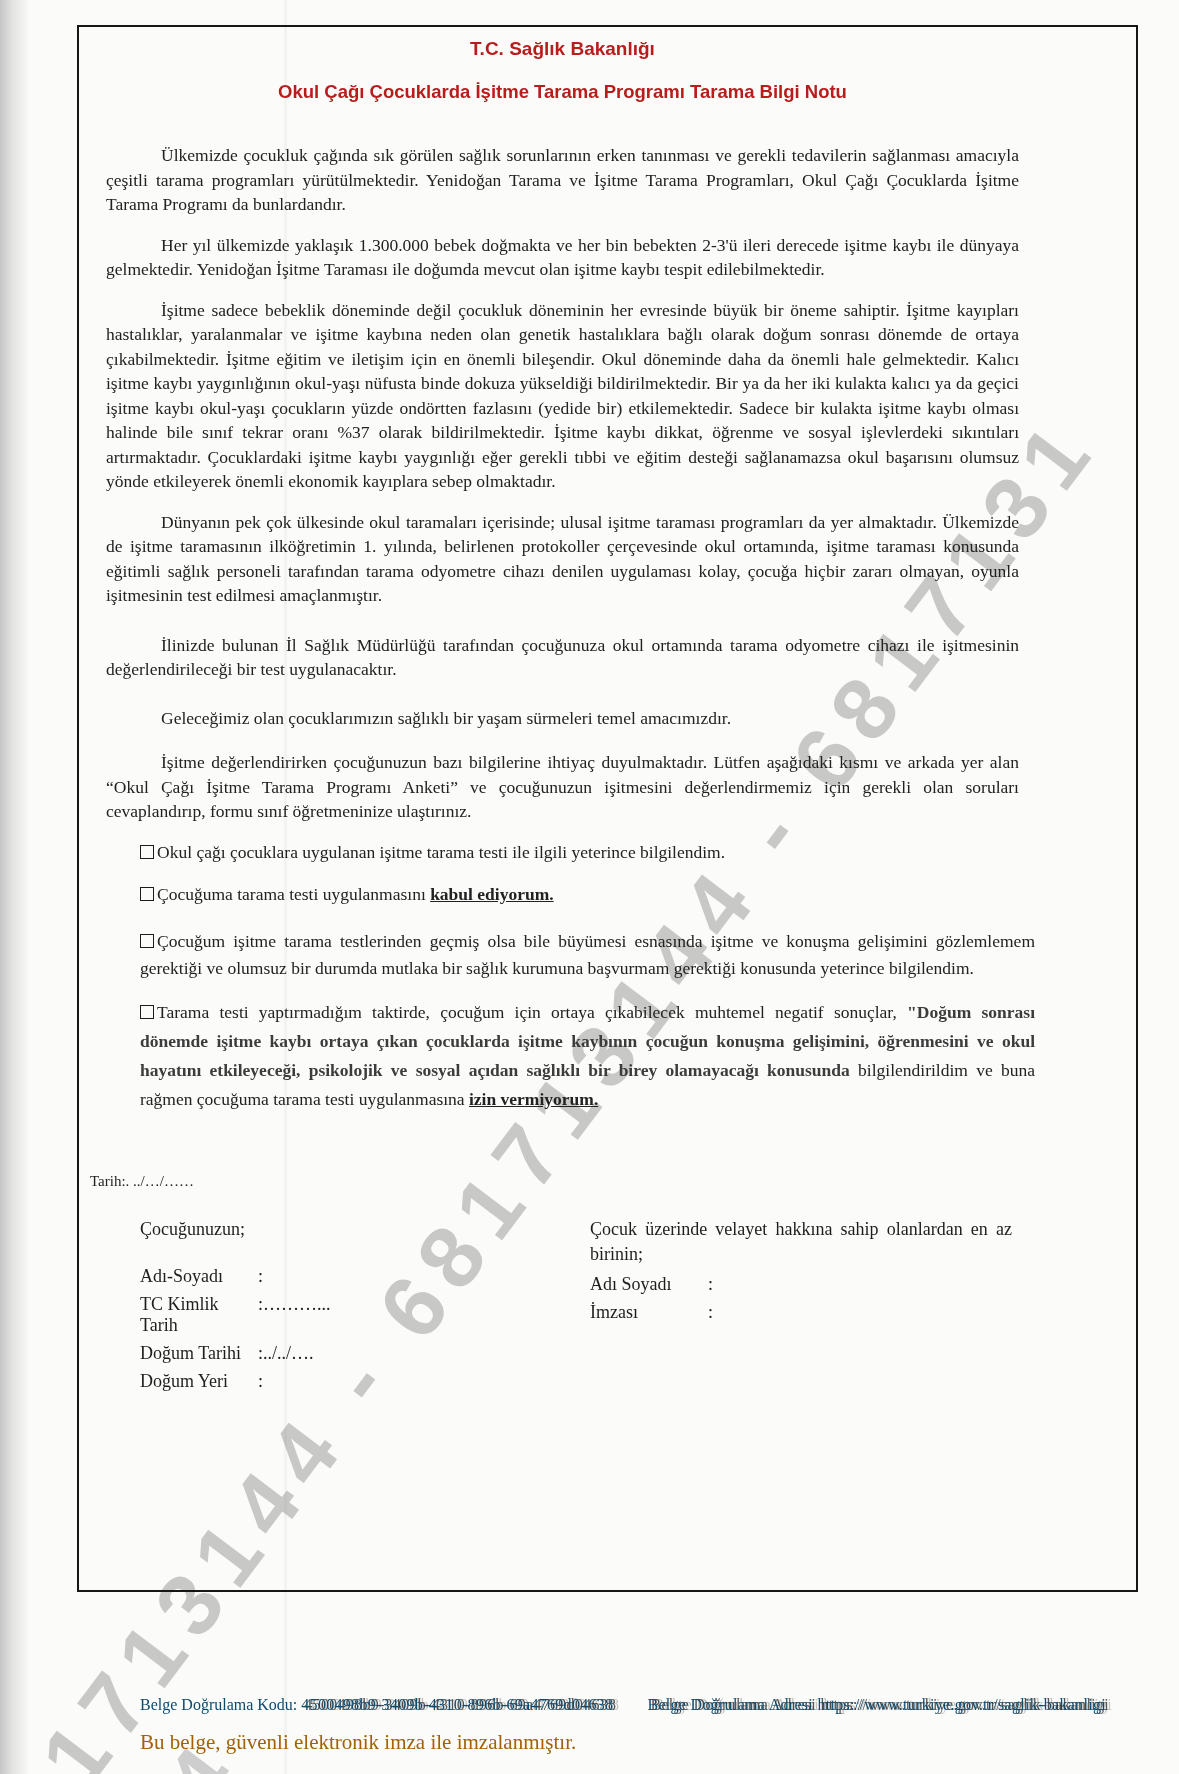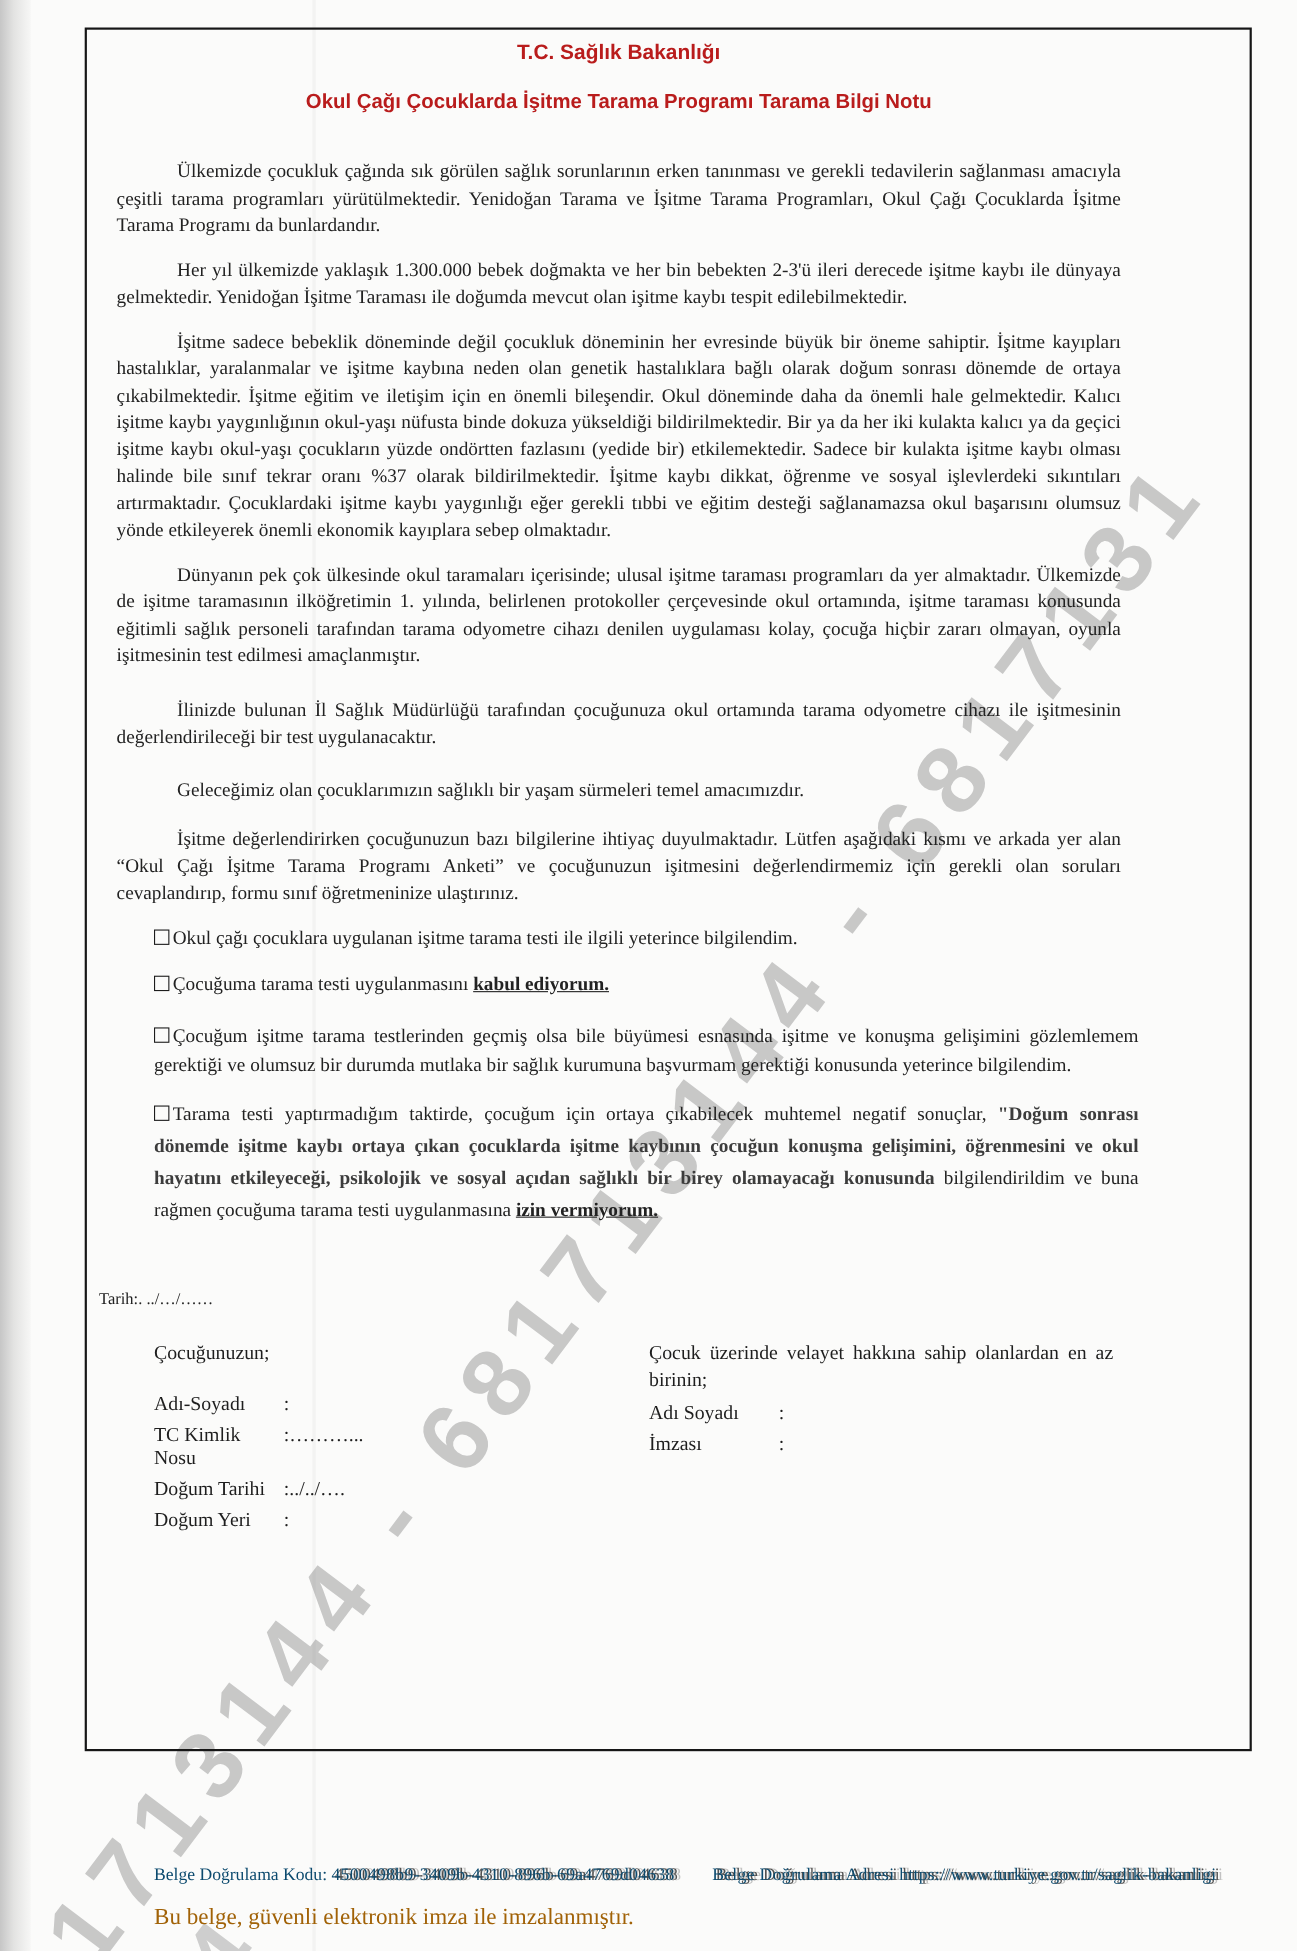--- a/index.html
+++ b/index.html
@@ -137,21 +137,21 @@
 
     <div class="form-row">
 
       <div class="fcol-left">
         <p class="fcol-title">Çocuğunuzun;</p>
         <div class="frow">
           <span class="flabel">Adı-Soyadı</span>
           <span class="fvalue">:</span>
         </div>
         <div class="frow">
-          <span class="flabel">TC Kimlik Nosu</span>
+          <span class="flabel">TC Kimlik Tarih</span>
           <span class="fvalue">:………...</span>
         </div>
         <div class="frow">
           <span class="flabel">Doğum Tarihi</span>
           <span class="fvalue">:../../….</span>
         </div>
         <div class="frow">
           <span class="flabel">Doğum Yeri</span>
           <span class="fvalue">:</span>
         </div>

